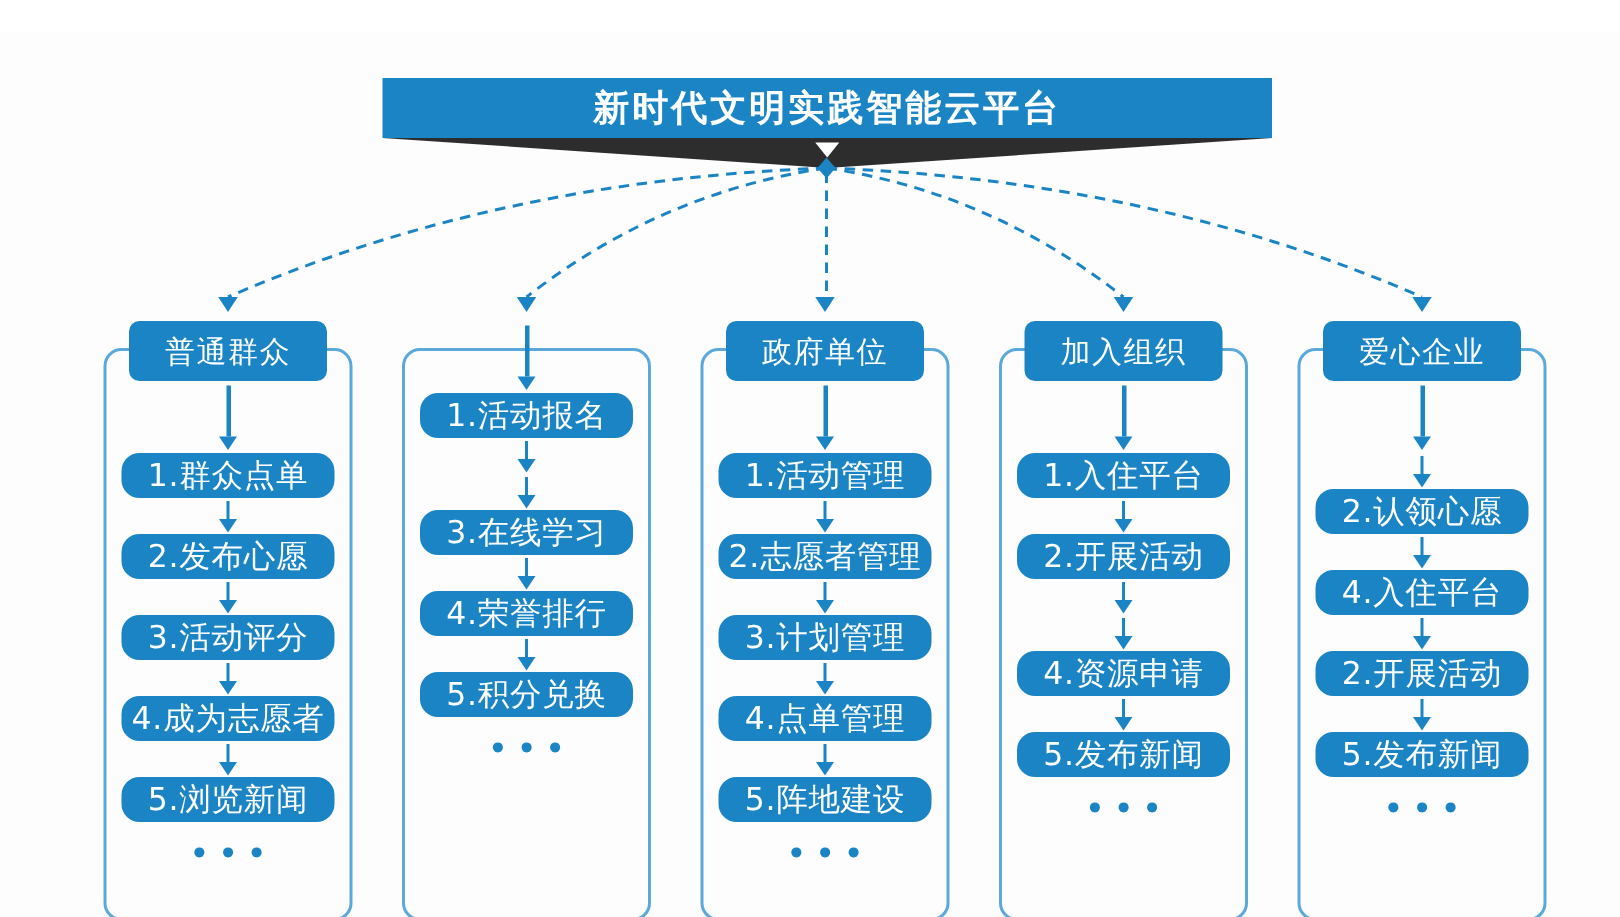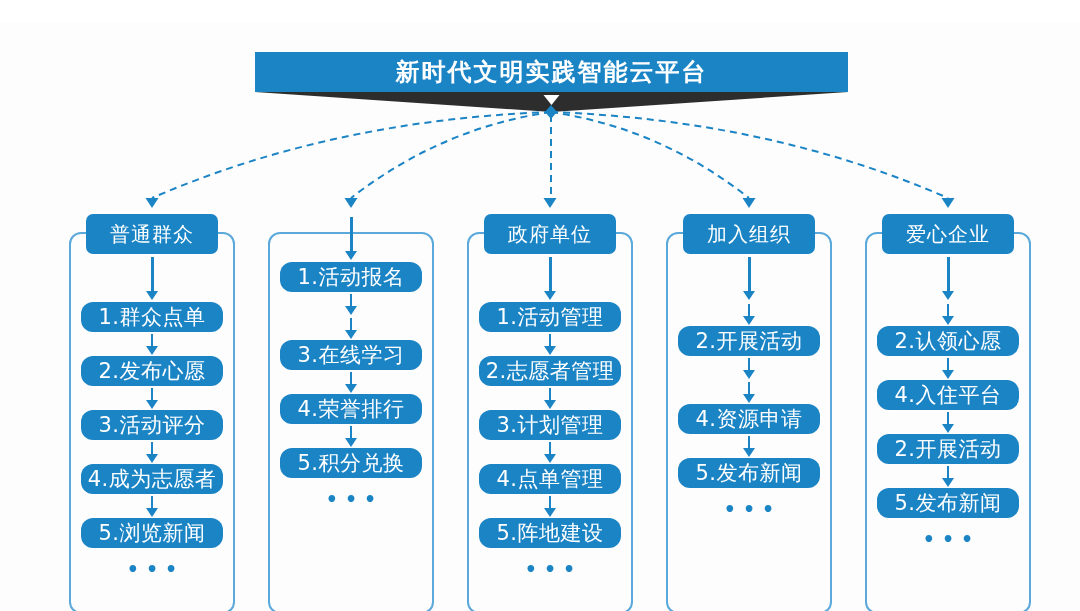--- a/index.html
+++ b/index.html
@@ -184,20 +184,21 @@
   </div>
 
   <div class="column">
     <div class="frame"></div>
     <div class="col-header">加入组织</div>
     <div class="v-arrow big">
           <i class="stem"></i>
           <i class="head"></i>
         </div>
     <div class="items">
+          <div class="item">1.入住平台</div>
           <div class="v-arrow small">
             <i class="stem"></i>
             <i class="head"></i>
           </div>
           <div class="item">2.开展活动</div>
           <div class="v-arrow small">
             <i class="stem"></i>
             <i class="head"></i>
           </div>
           <div class="v-arrow small">

